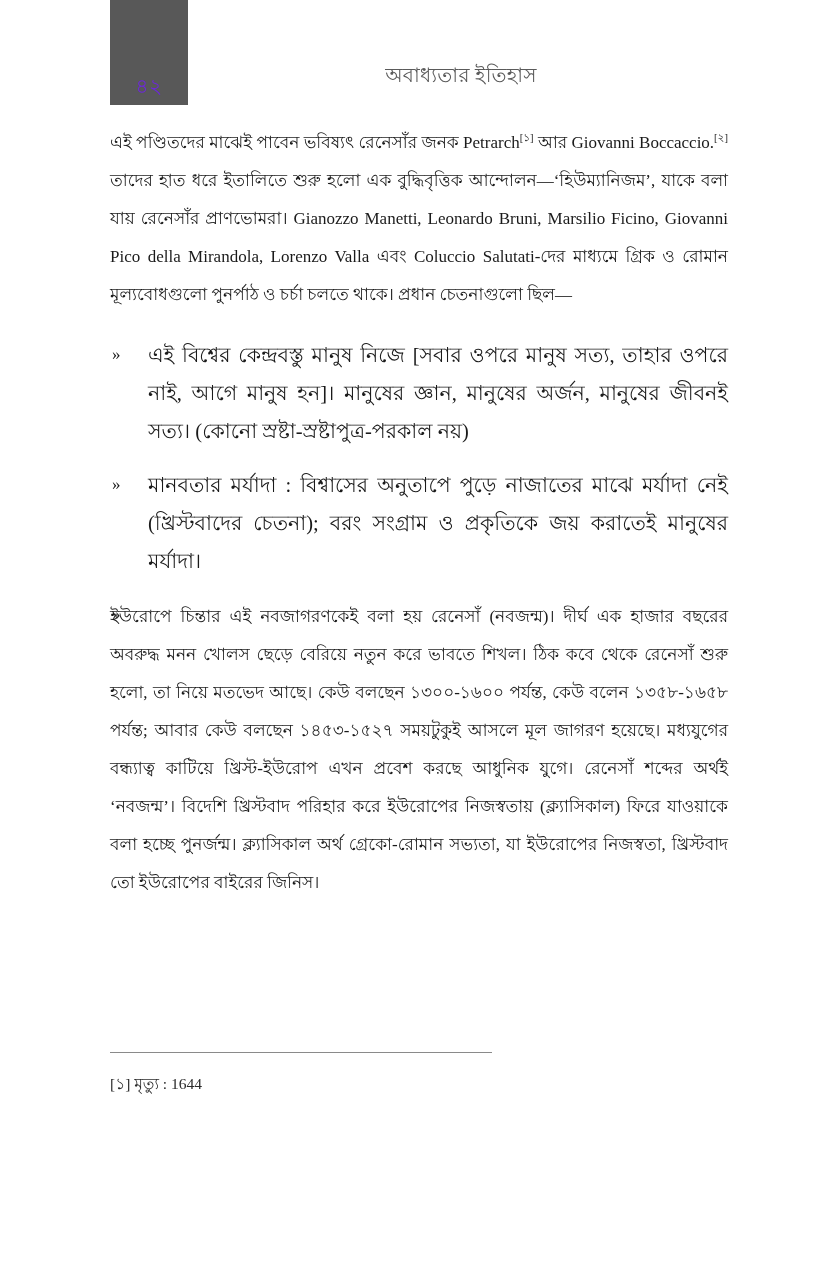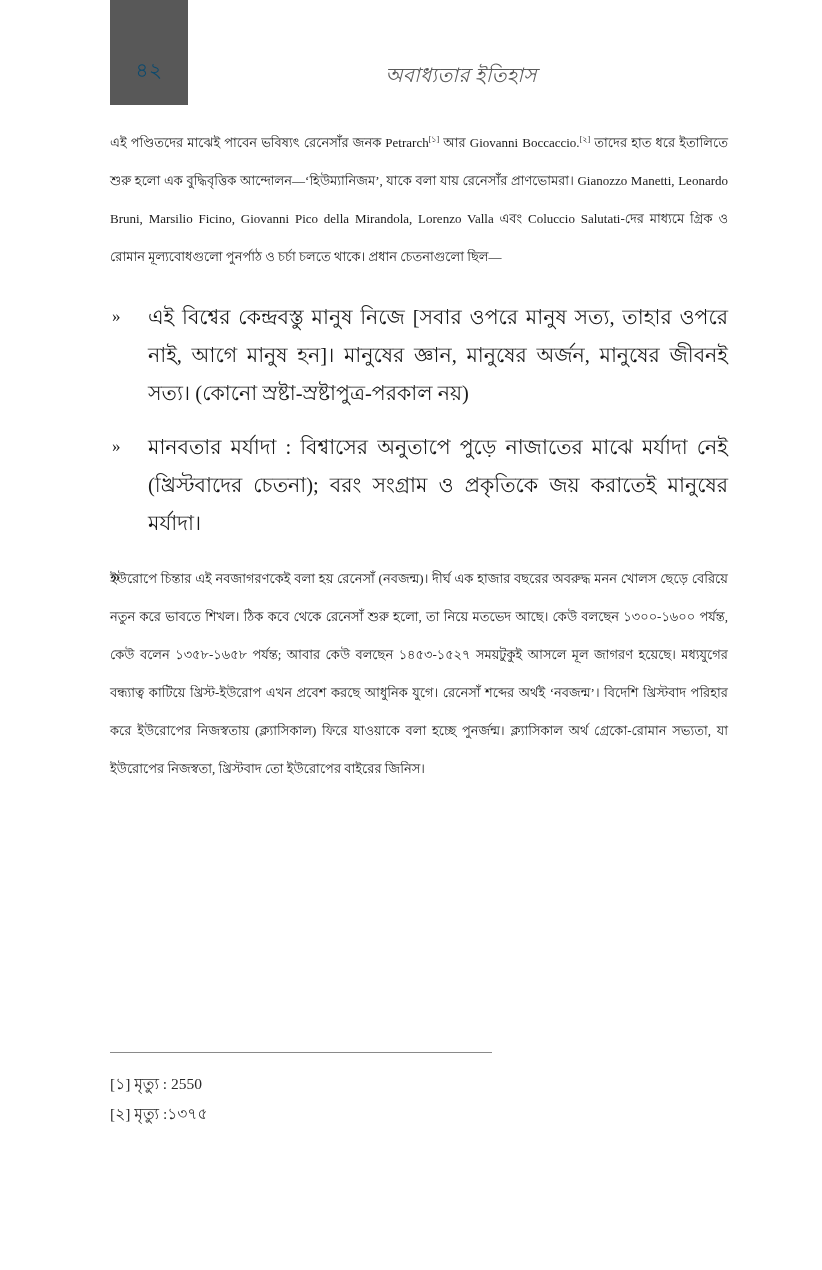--- a/index.html
+++ b/index.html
@@ -35,56 +35,55 @@
     position: absolute;
     left: 110px;
     top: 0;
     width: 78px;
     height: 105px;
     background: #585858;
   }
   .folio-number {
     position: absolute;
     left: 110px;
-    top: 0;
+    top: 16px;
     width: 78px;
     height: 105px;
     display: flex;
     align-items: flex-end;
     justify-content: center;
     padding-bottom: 17px;
     box-sizing: border-box;
-    color: #0c4a6e;
+    color: #6d28d9;
     font-size: 20px;
     font-family: "Liberation Serif", "DejaVu Serif", serif;
     letter-spacing: 0.5px;
   }
   .running-head {
     position: absolute;
     left: 188px;
     top: 60px;
     width: 546px;
     text-align: center;
-    font-style: italic;
     font-size: 20px;
     color: #5a5a5a;
     letter-spacing: 0.3px;
   }
 
   
   .body-col {
     position: absolute;
     left: 110px;
     top: 124px;
     width: 618px;
   }
 
   p.para {
     margin: 0 0 22px 0;
-    font-size: 13px;
+    font-size: 17px;
     line-height: 38px;
     text-align: justify;
     text-justify: inter-word;
     hyphens: none;
   }
   p.para:last-child { margin-bottom: 0; }
 
   .sup-note {
     font-size: 0.62em;
     vertical-align: super;
@@ -164,17 +163,16 @@
       </li>
     </ul>
 
     <p class="para">ইউরোপে চিন্তার এই নবজাগরণকেই বলা হয় রেনেসাঁ (নবজন্ম)। দীর্ঘ এক হাজার বছরের অবরুদ্ধ মনন খোলস ছেড়ে বেরিয়ে নতুন করে ভাবতে শিখল। ঠিক কবে থেকে রেনেসাঁ শুরু হলো, তা নিয়ে মতভেদ আছে। কেউ বলছেন ১৩০০-১৬০০ পর্যন্ত, কেউ বলেন ১৩৫৮-১৬৫৮ পর্যন্ত; আবার কেউ বলছেন ১৪৫৩-১৫২৭ সময়টুকুই আসলে মূল জাগরণ হয়েছে। মধ্যযুগের বন্ধ্যাত্ব কাটিয়ে খ্রিস্ট-ইউরোপ এখন প্রবেশ করছে আধুনিক যুগে। রেনেসাঁ শব্দের অর্থই ‘নবজন্ম’। বিদেশি খ্রিস্টবাদ পরিহার করে ইউরোপের নিজস্বতায় (ক্ল্যাসিকাল) ফিরে যাওয়াকে বলা হচ্ছে পুনর্জন্ম। ক্ল্যাসিকাল অর্থ গ্রেকো-রোমান সভ্যতা, যা ইউরোপের নিজস্বতা, খ্রিস্টবাদ তো ইউরোপের বাইরের জিনিস।</p>
 
 
   </div>
 
   <div class="footnotes">
     <div class="footnote-rule"></div>
-    <div class="footnote">[১] মৃত্যু : 2550</div>
-    <div class="footnote">[২] মৃত্যু :১৩৭৫</div>
+    <div class="footnote">[১] মৃত্যু : 1644</div>
   </div>
 
 </div>
 
 </body></html>

